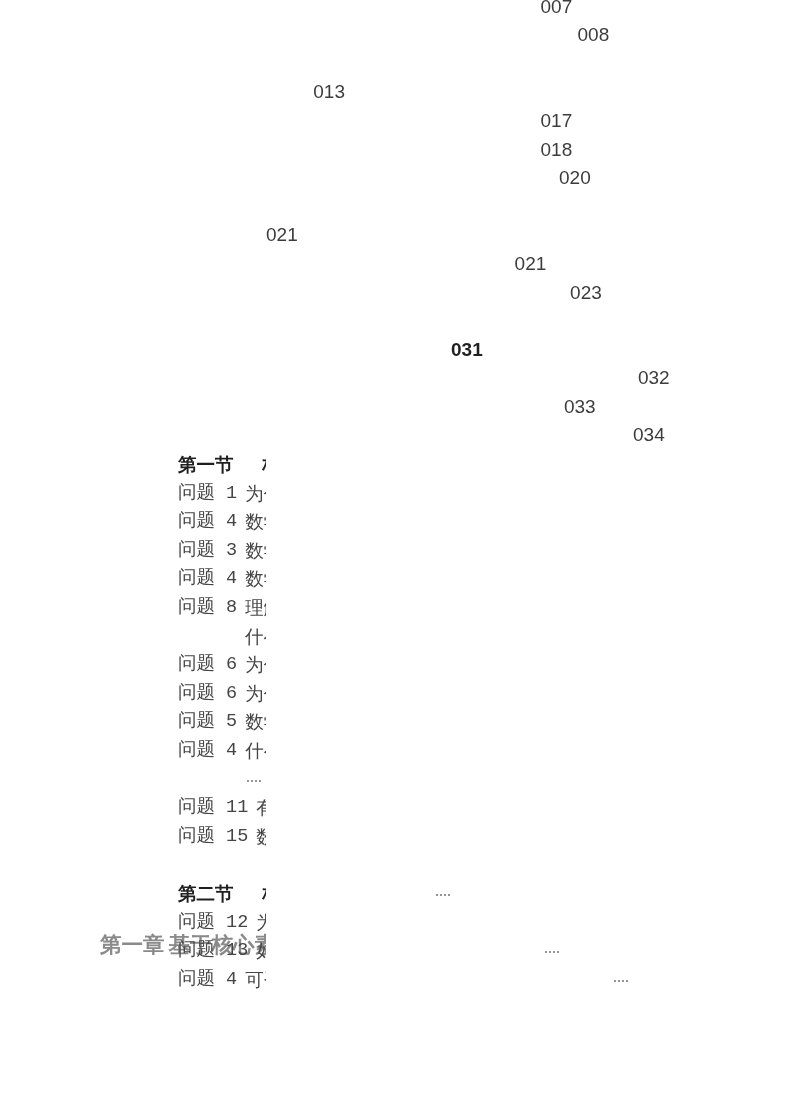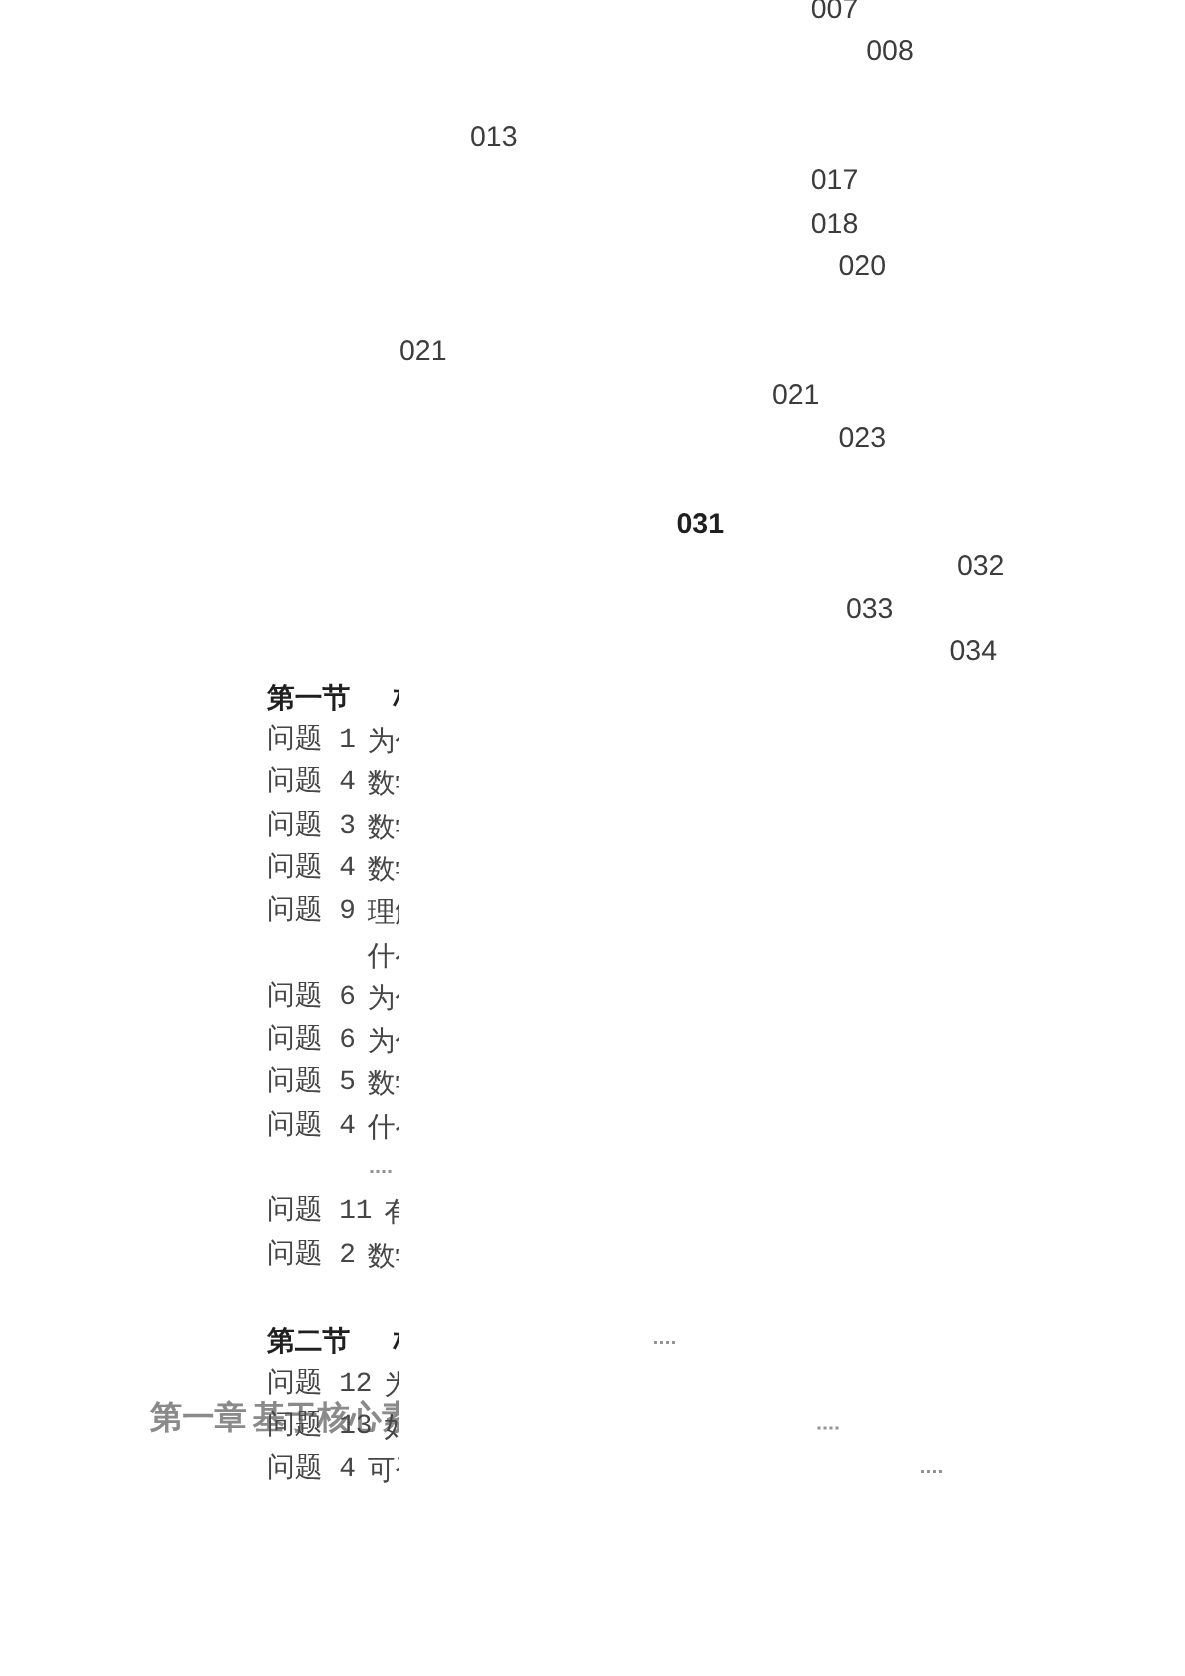--- a/index.html
+++ b/index.html
@@ -125,21 +125,21 @@
         <span class="leader"></span>
         <span class="page">007</span>
       </div>
       <div class="row question">
         <span class="label">问题 4</span>
         <span class="text">数学眼光的教育意义体现在哪些方面?</span>
         <span class="leader"></span>
         <span class="page">008</span>
       </div>
       <div class="row question">
-        <span class="label">问题 9</span>
+        <span class="label">问题 8</span>
         <span class="text">理解和把握作为核心素养的数学思维时需要特别注意些</span>
       </div>
       <div class="row wrap">
         <span class="text">什么?</span>
         <span class="leader"></span>
         <span class="page">013</span>
       </div>
       <div class="row question">
         <span class="label">问题 6</span>
         <span class="text">为什么把统计推理纳入数学推理?</span>
@@ -166,21 +166,21 @@
         <span class="leader"></span>
         <span class="page">021</span>
       </div>
       <div class="row question">
         <span class="label">问题 11</span>
         <span class="text">有意义的数学语言从何而来?</span>
         <span class="leader"></span>
         <span class="page">021</span>
       </div>
       <div class="row question">
-        <span class="label">问题 2</span>
+        <span class="label">问题 15</span>
         <span class="text">数学语言作为核心素养有哪些意义?</span>
         <span class="leader"></span>
         <span class="page">023</span>
       </div>
       <div class="row spacer"></div>
       <div class="row section">
         <span class="label">第二节</span>
         <span class="text">核心素养范围的确定</span>
         <span class="leader"></span>
         <span class="page">031</span>

